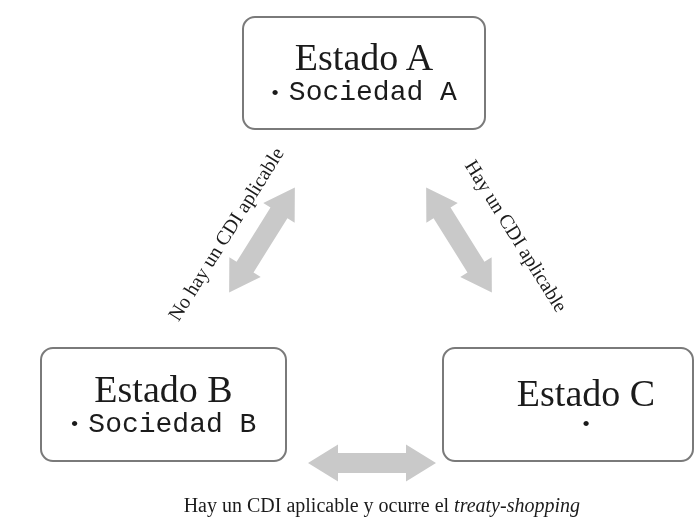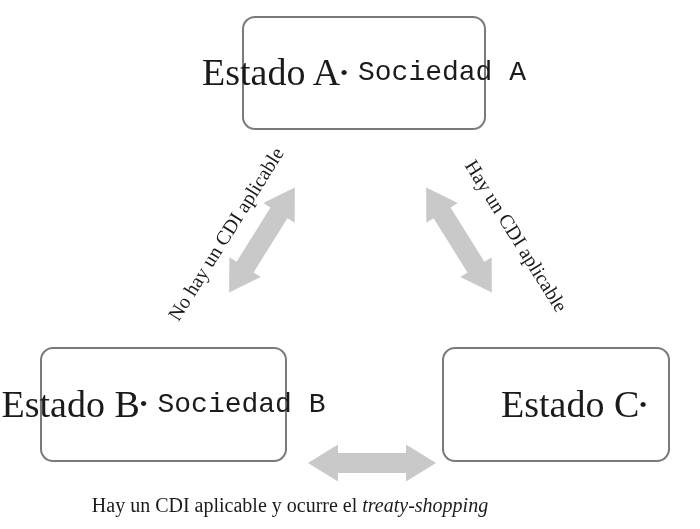--- a/index.html
+++ b/index.html
@@ -23,21 +23,21 @@
     width:700px; height:529px;
   }
   .arrow-layer polygon{ fill:var(--arrow); }
   .state-box{
     position:absolute;
     box-sizing:border-box;
     background:#ffffff;
     border:2px solid var(--box-border);
     border-radius:13px;
     display:flex;
-    flex-direction:row;
+    flex-direction:column;
     align-items:center;
     justify-content:center;
   }
   .state-title{
     font-size:38px;
     line-height:1.05;
     white-space:nowrap;
   }
   .state-bullet-row{
     display:flex;
@@ -58,21 +58,21 @@
     position:absolute;
     font-size:20px;
     white-space:nowrap;
     transform-origin:center center;
   }
   .caption{
     position:absolute;
     left:0;
     top:494px;
     width:580px;
-    text-align:center;
+    text-align:right;
     font-size:20px;
     white-space:pre-wrap;
   }
   .caption .italic{ font-style:italic; }
 </style>
 </head>
 <body>
 
 <div class="canvas">
 
@@ -100,21 +100,21 @@
   </div>
 
   <div class="state-box" style="left:40px; top:347px; width:247px; height:115px;">
     <div class="state-title">Estado B</div>
     <div class="state-bullet-row">
       <span class="bullet-dot">•</span>
       <span class="bullet-text">Sociedad B</span>
     </div>
   </div>
 
-  <div class="state-box" style="left:442px; top:347px; width:228px; height:115px;padding-left:36px;">
+  <div class="state-box" style="left:442px; top:347px; width:252px; height:115px;padding-left:36px;">
     <div class="state-title">Estado C</div>
     <div class="state-bullet-row">
       <span class="bullet-dot">•</span>
     </div>
   </div>
 
   <div class="edge-label" style="left:226px; top:234px; transform:translate(-50%,-50%) rotate(-58deg);">No hay un CDI aplicable</div>
 
   <div class="edge-label" style="left:516px; top:236px; transform:translate(-50%,-50%) rotate(58deg);">Hay un CDI aplicable</div>
 

